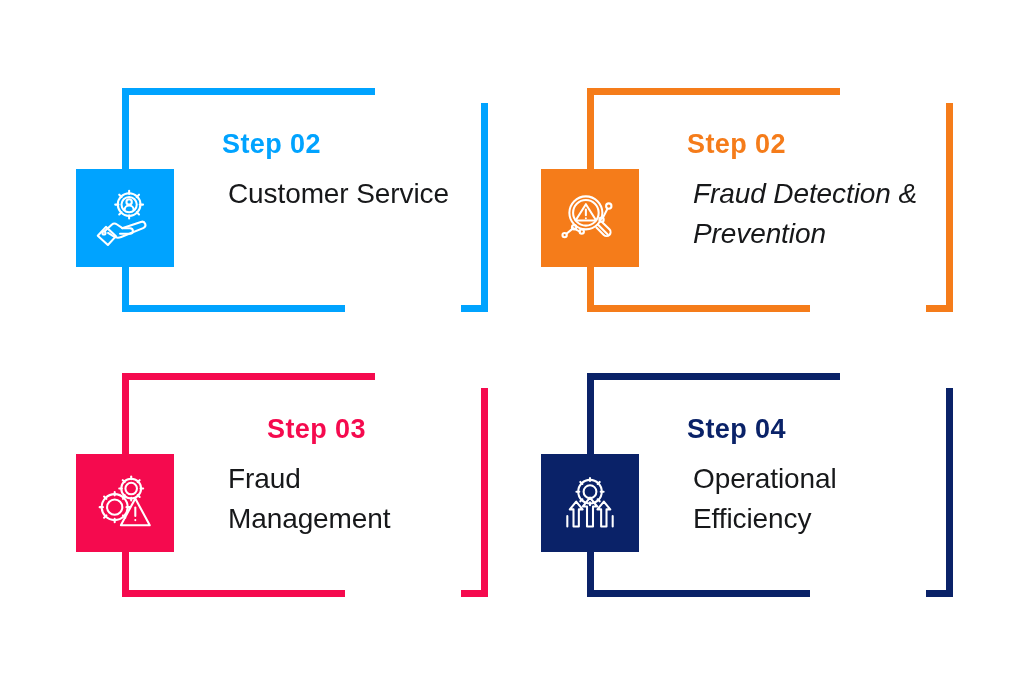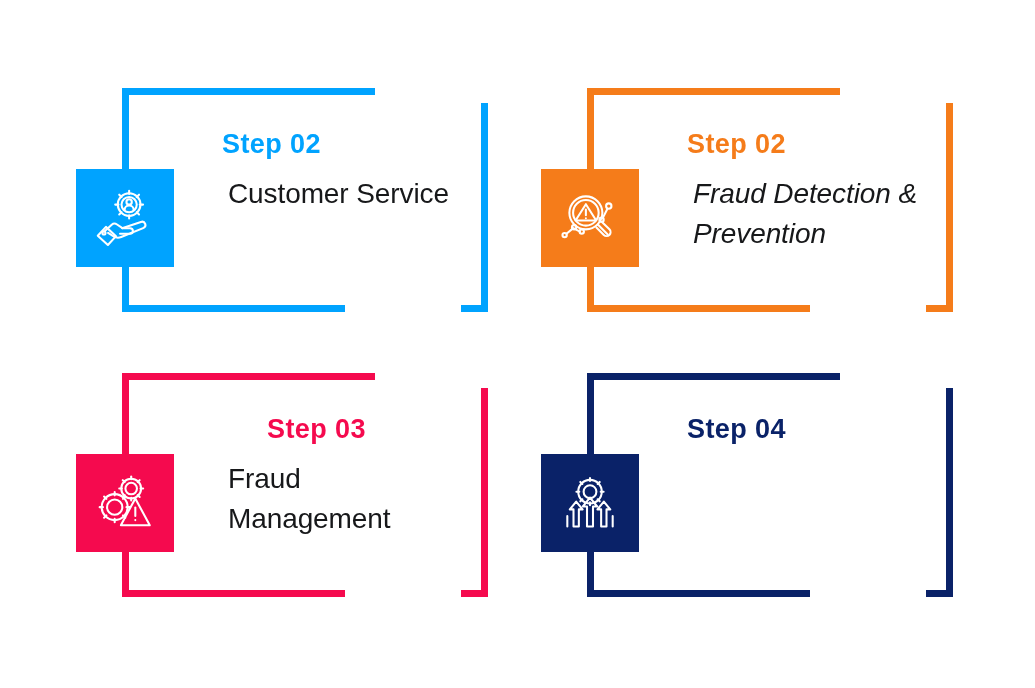--- a/index.html
+++ b/index.html
@@ -261,16 +261,17 @@
           <path d="M45.4 30.6l6.2 7.6H48v16.6h-5.2V38.2h-3.6z"></path>
 
           <path d="M10 44.6v10.2"></path>
           <path d="M54 44.6v10.2"></path>
         </svg>
       </span>
     </div>
 
     <div class="text-block">
       <p class="step-label" style="color: rgb(10, 34, 104);">Step 04</p>
+      <p class="step-title" style="color: rgb(23, 24, 26);">Operational Efficiency</p>
     </div>
   </div>
 
 </div>
 
 </body></html>

